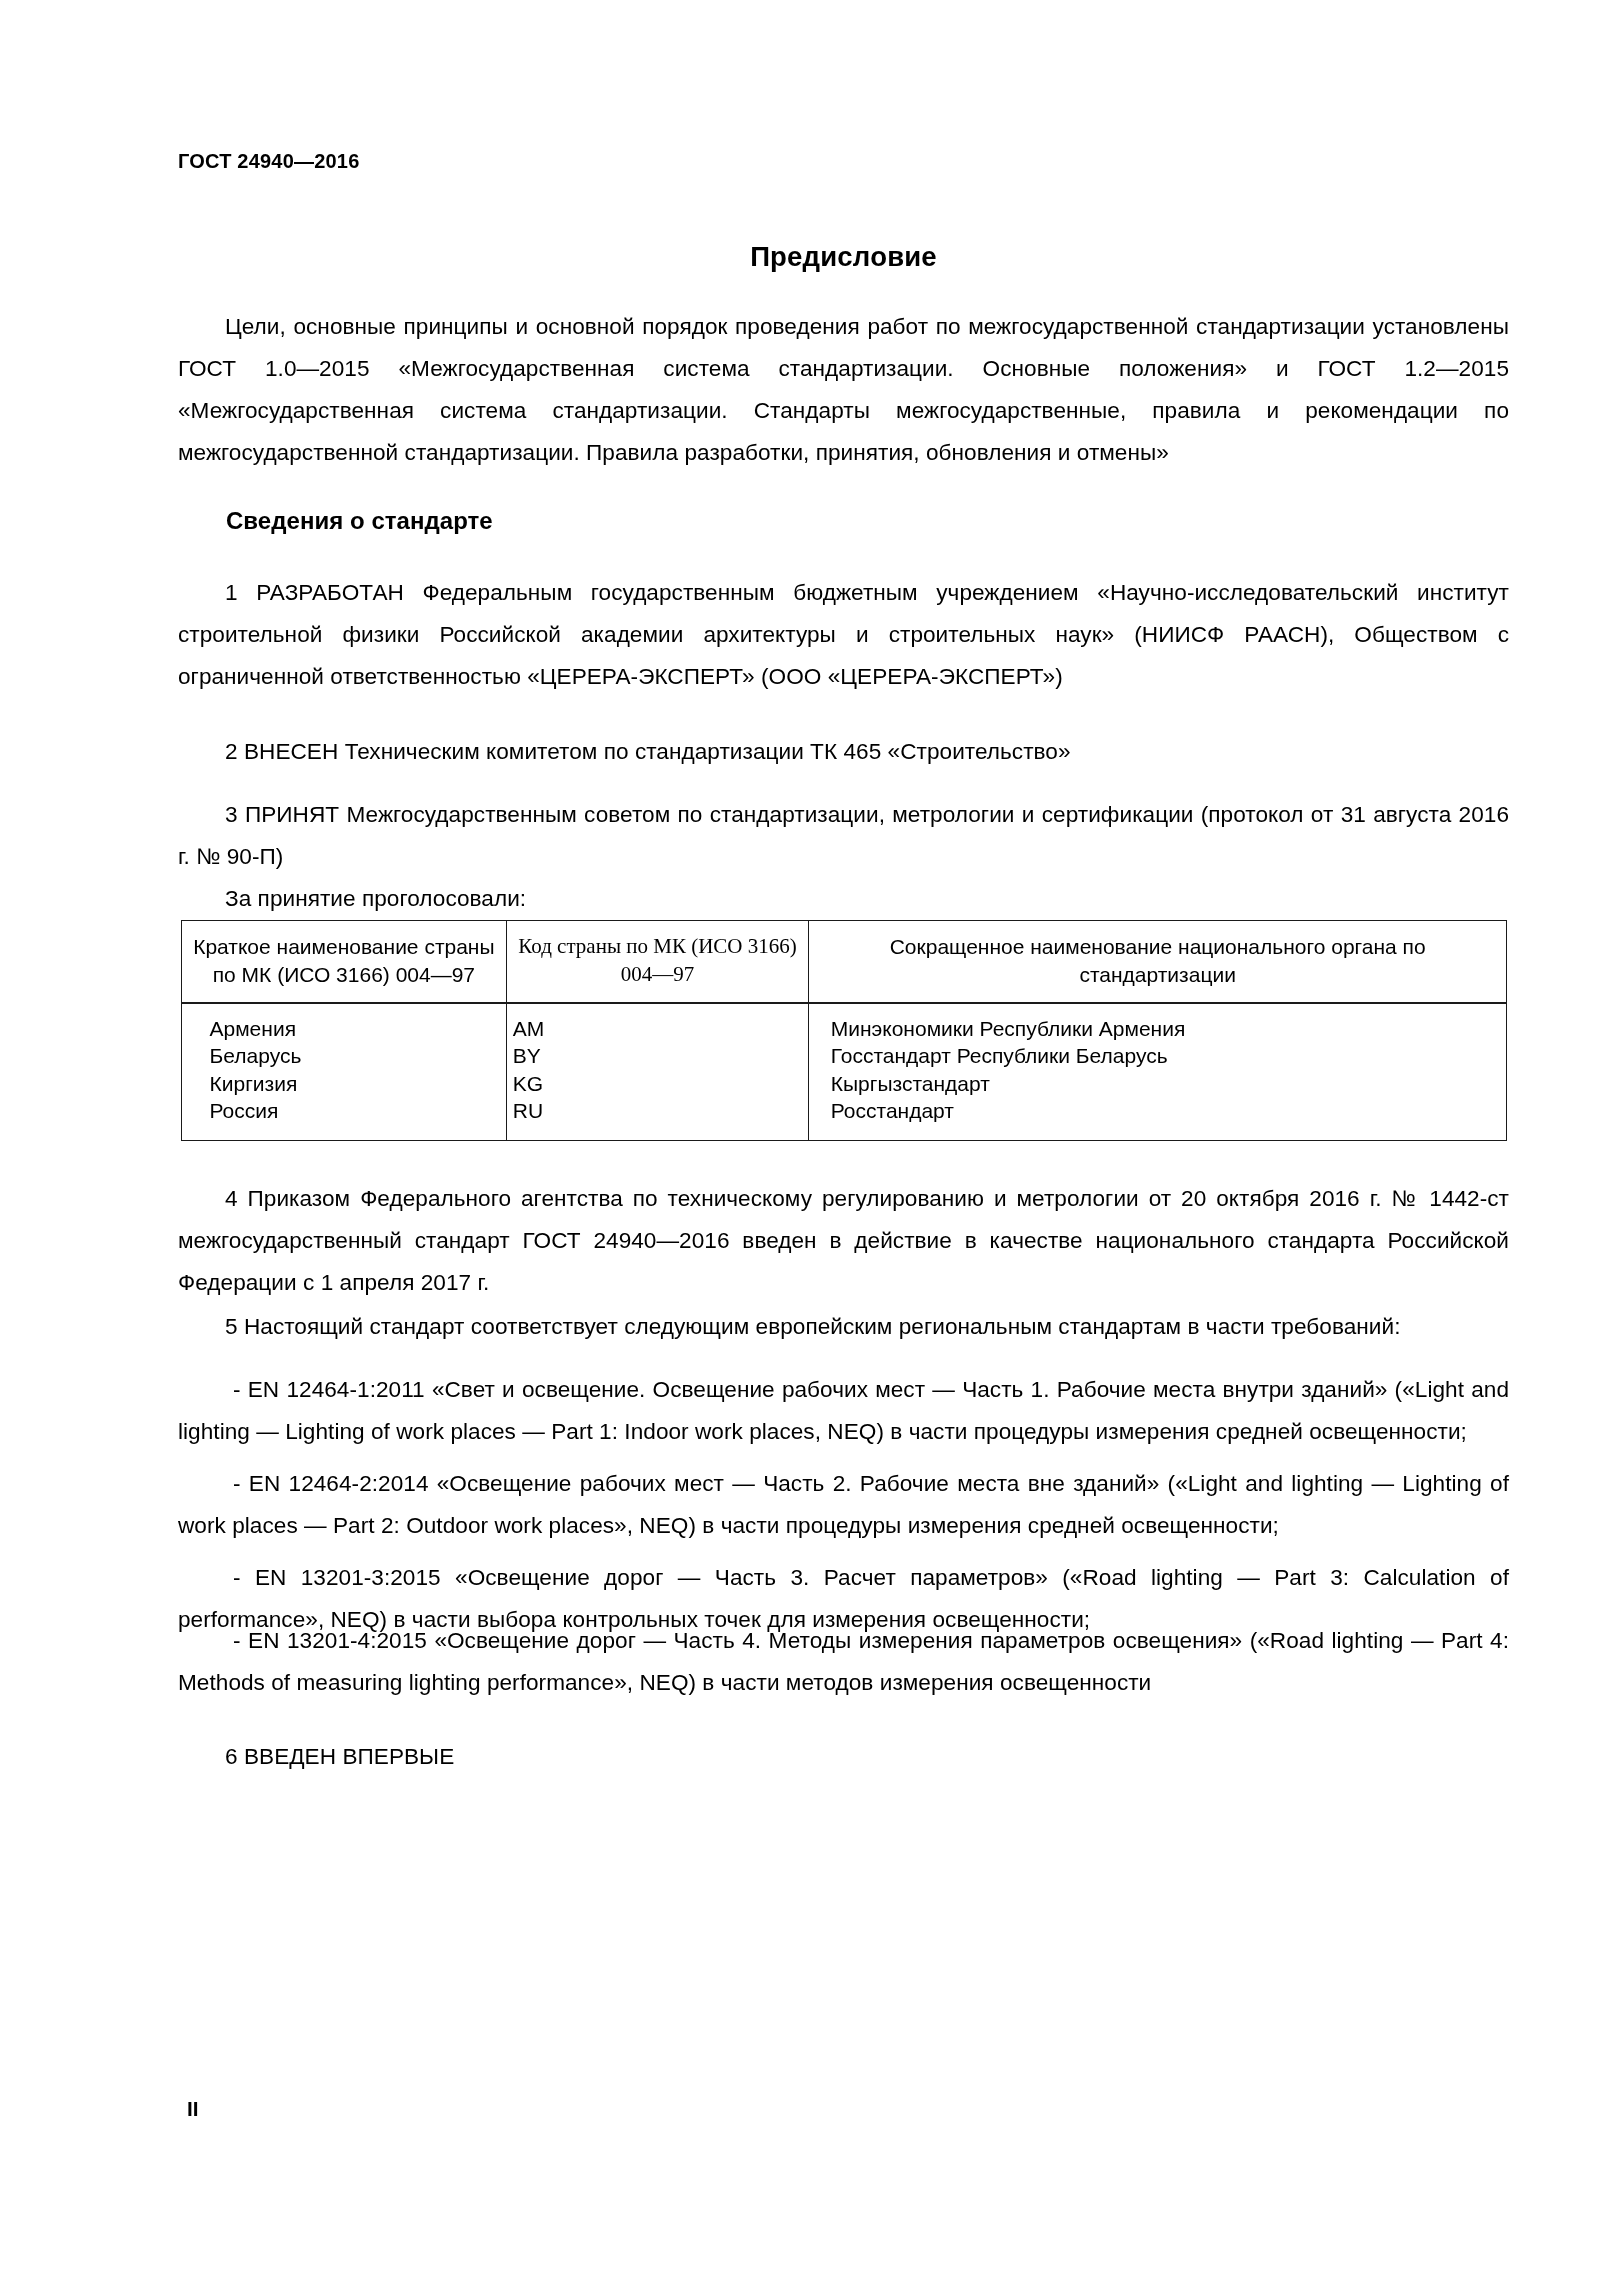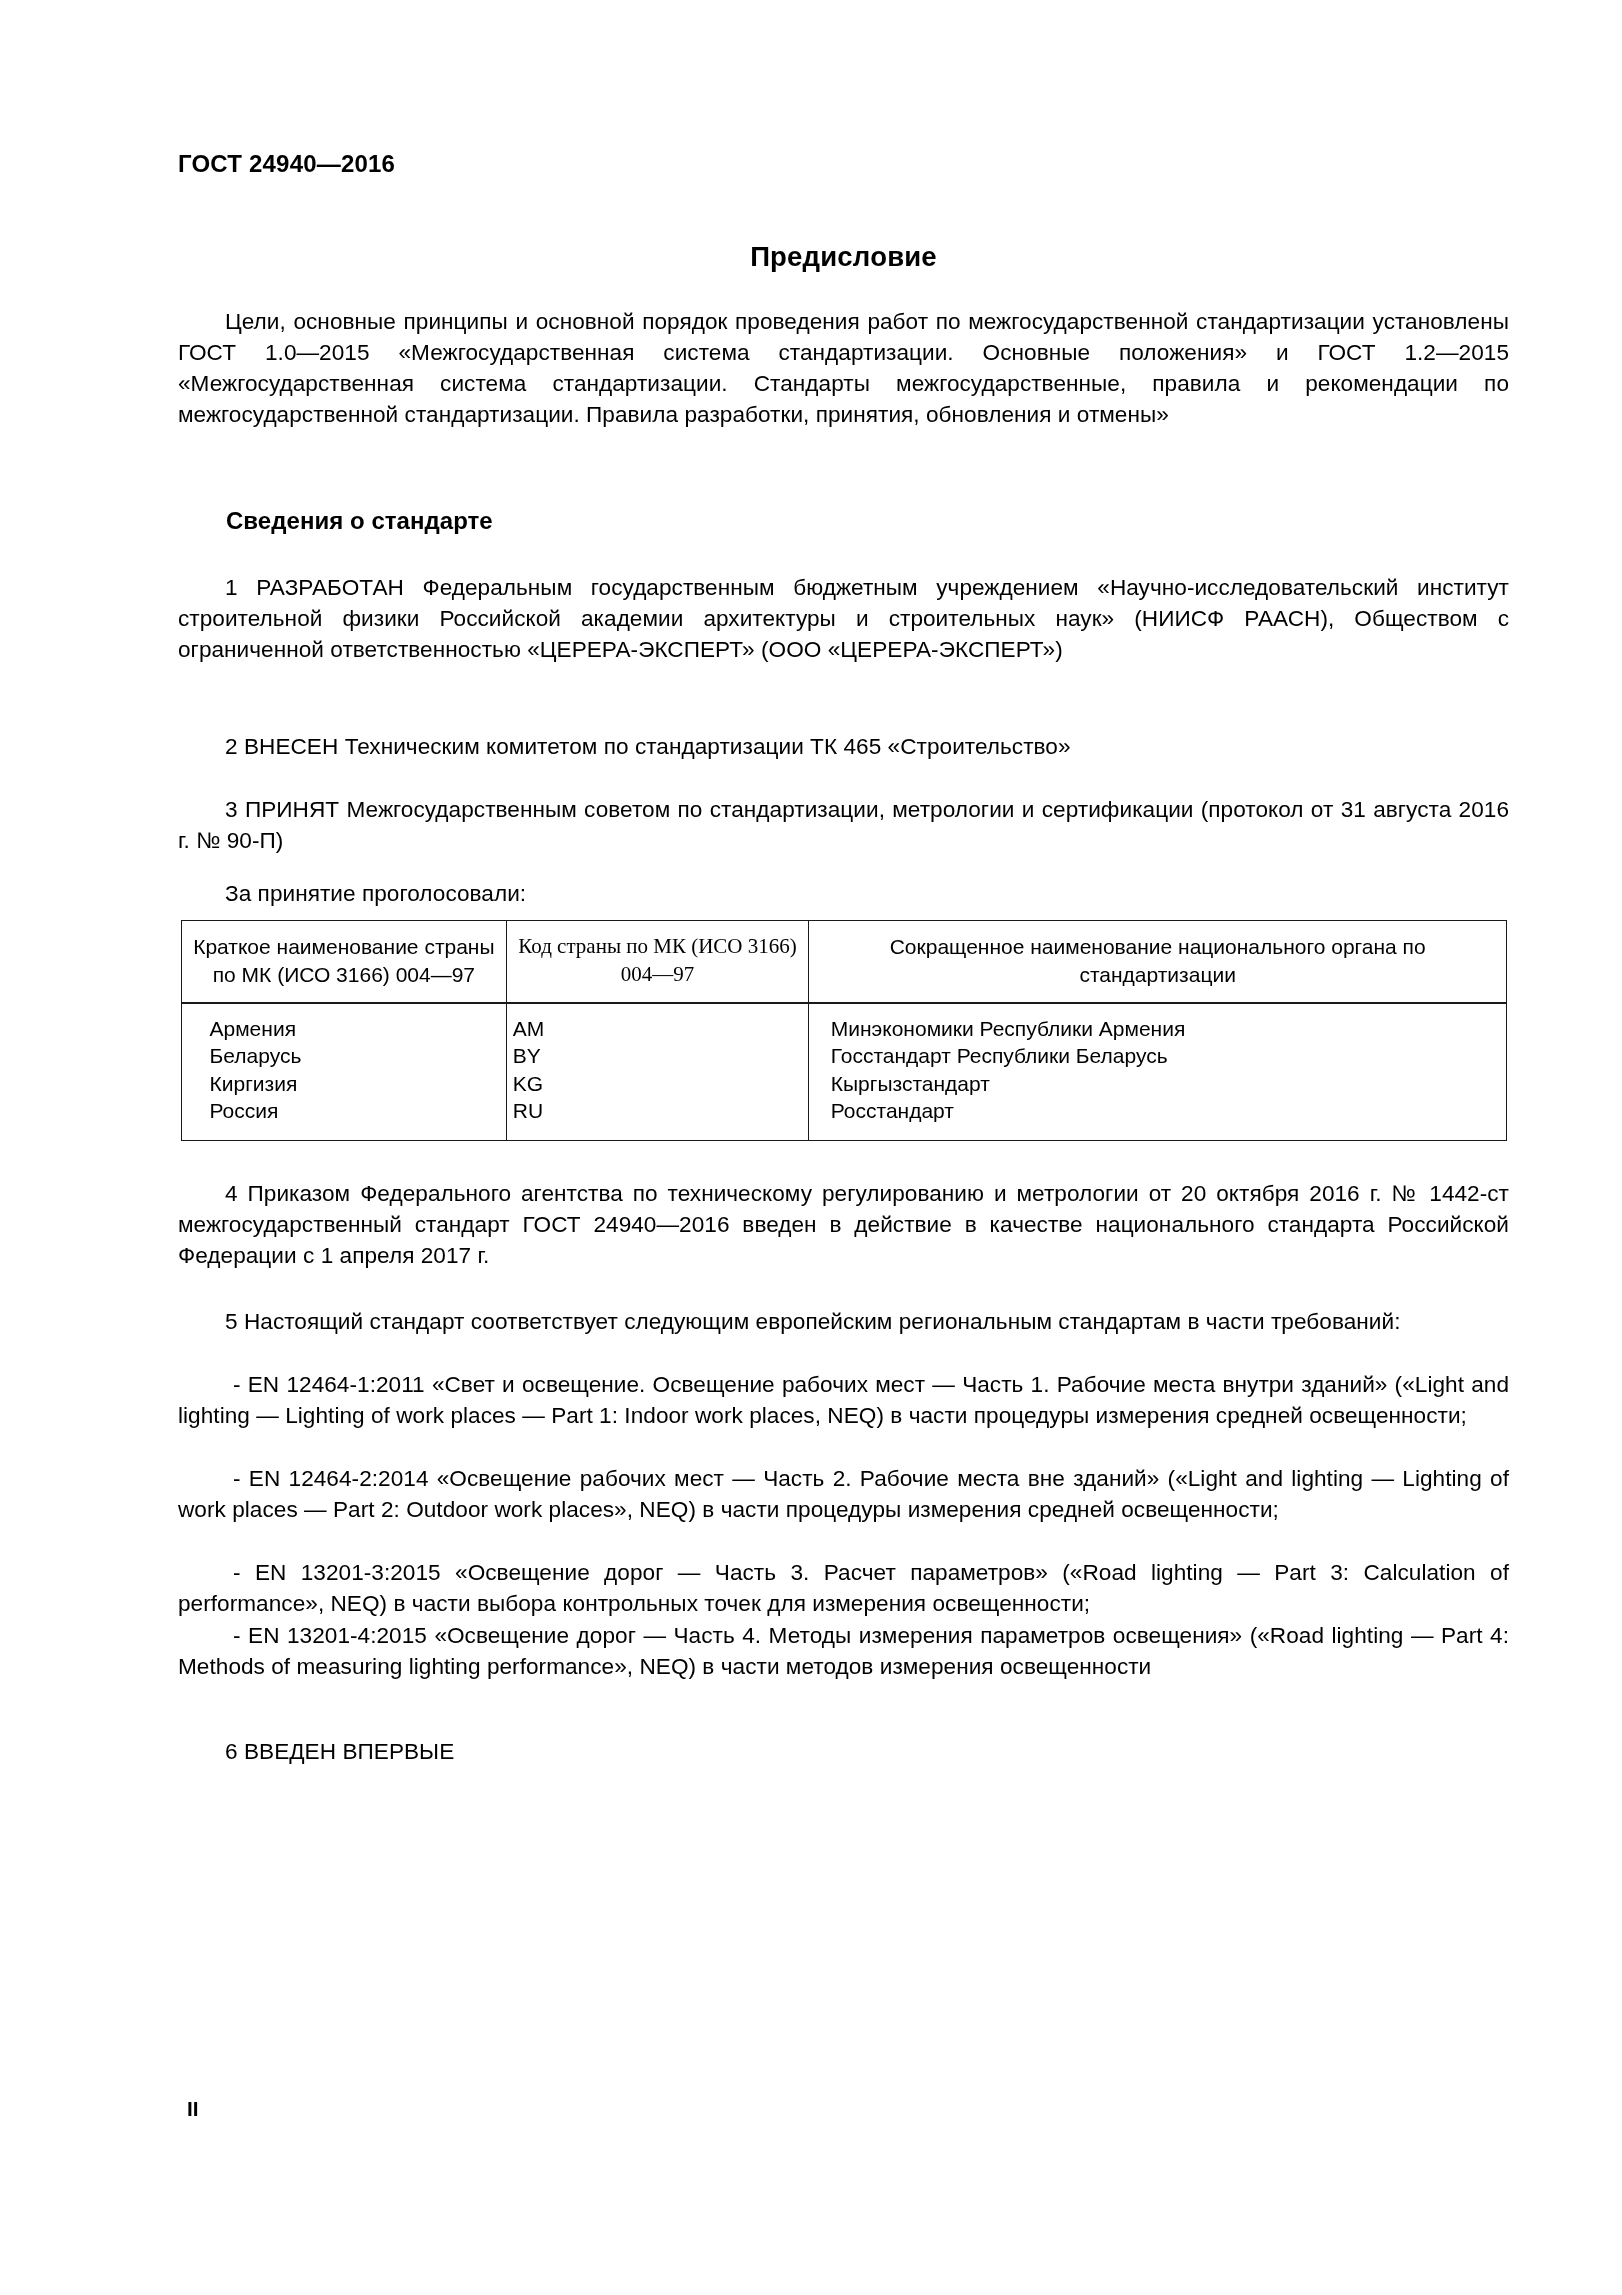--- a/index.html
+++ b/index.html
@@ -19,21 +19,21 @@
     background: #ffffff;
     box-sizing: border-box;
     overflow: hidden;
   }
 
   
   .doc-header {
     position: absolute;
     left: 178px;
     top: 150px;
-    font-size: 24px;
+    font-size: 20px;
     font-weight: bold;
     letter-spacing: 0.2px;
     white-space: nowrap;
   }
 
   
   .page-title {
     position: absolute;
     left: 178px;
     top: 223px;
@@ -43,21 +43,21 @@
     font-weight: bold;
     letter-spacing: 0.2px;
   }
 
   
   .body-block {
     position: absolute;
     left: 178px;
     width: 1331px;
     font-size: 22.6px;
-    line-height: 31px;
+    line-height: 42px;
     text-align: justify;
     text-justify: inter-word;
     letter-spacing: 0.04px;
   }
   .body-block.left {
     text-align: left;
   }
   .ind {
     display: inline-block;
     width: 47px;

